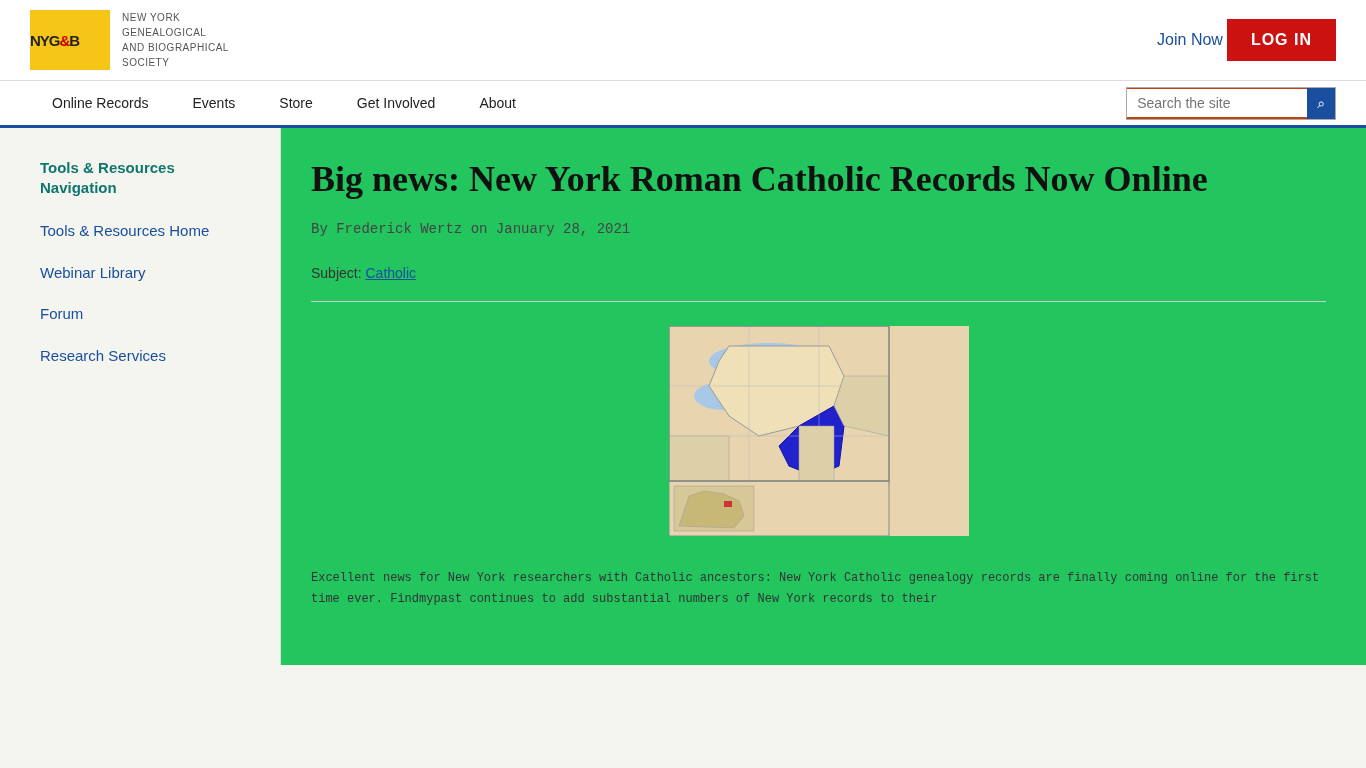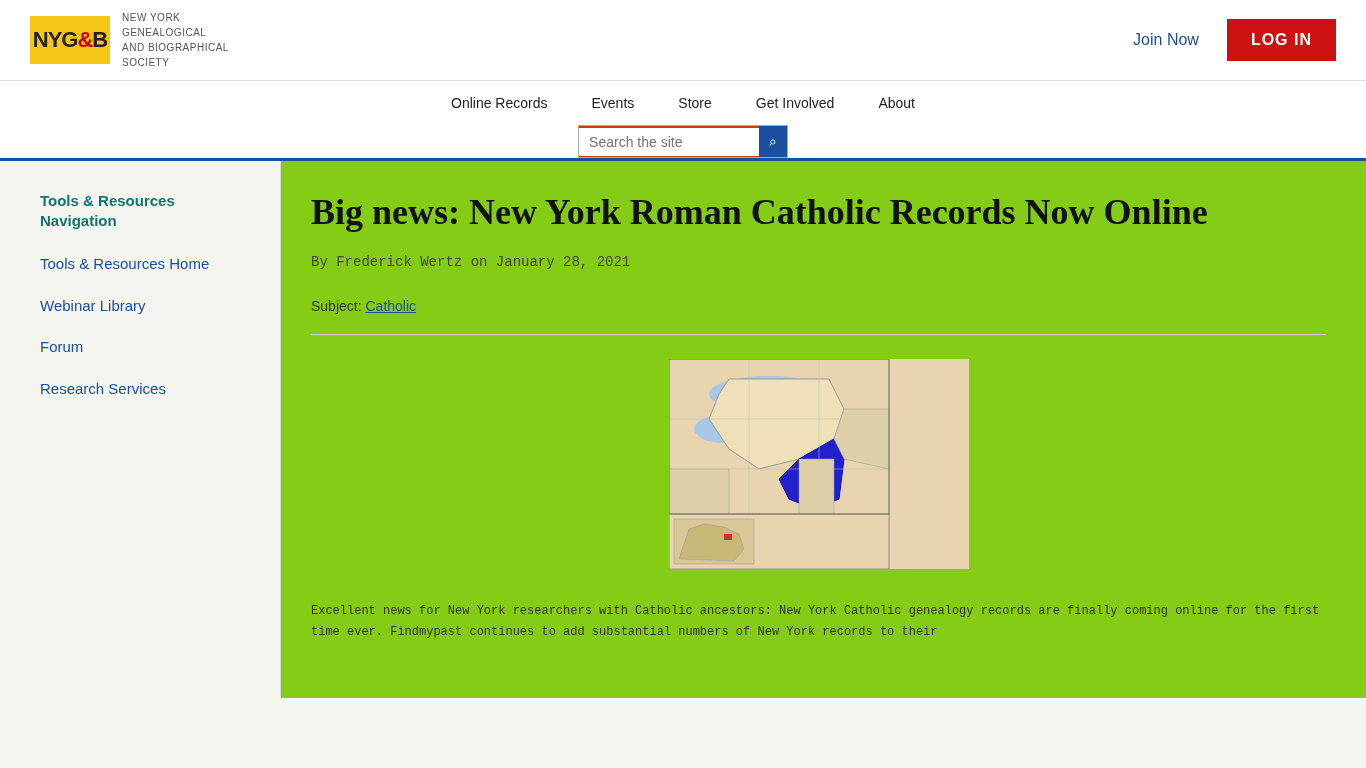--- a/index.html
+++ b/index.html
@@ -15,44 +15,43 @@
       justify-content: space-between;
     }
     .logo-area {
       display: flex;
       align-items: center;
       gap: 12px;
     }
     .logo-box {
       background: #f5c518;
       width: 80px;
-      height: 48px;
-      display: flex;
-      align-items: center;
-      justify-content: center;
+      height: 60px;
+      display: flex;
+      align-items: center;
       font-family: Arial, sans-serif;
       font-weight: bold;
-      font-size: 22px;
+      font-size: 15px;
       color: #222;
       letter-spacing: -1px;
       flex-shrink: 0;
     }
     .logo-ampersand { color: #c00; }
     .org-name {
       font-family: Arial, sans-serif;
       font-size: 10px;
       color: #555;
       line-height: 1.5;
       text-transform: uppercase;
       letter-spacing: 0.5px;
     }
     .header-right {
       display: flex;
       align-items: center;
-      gap: 28px;
+      gap: 4px;
     }
     .join-now-link {
       color: #1a4fa0;
       font-family: Arial, sans-serif;
       font-size: 16px;
       text-decoration: none;
       font-weight: 500;
     }
     .login-btn {
       background: #cc1111;
@@ -68,21 +67,20 @@
     }
 
     
     .nav-bar {
       background: #fff;
       border-bottom: 3px solid #1a4fa0;
       padding: 0 30px;
       display: flex;
       align-items: center;
       justify-content: space-between;
-      flex-direction: column;
     }
     .nav-links {
       display: flex;
       list-style: none;
       gap: 0;
     }
     .nav-links li a {
       display: block;
       padding: 14px 22px;
       font-family: Arial, sans-serif;
@@ -146,21 +144,21 @@
       text-decoration: none;
       margin-bottom: 22px;
       line-height: 1.3;
       font-weight: 500;
     }
 
     
     .main-content {
       flex: 1;
       padding: 30px 40px 40px 30px;
-      background: #84cc16;
+      background: #22c55e;
       border-left: 1px solid #ddd;
     }
     .article-title {
       font-family: Georgia, serif;
       font-size: 36px;
       font-weight: bold;
       color: #111;
       line-height: 1.2;
       margin-bottom: 20px;
     }

